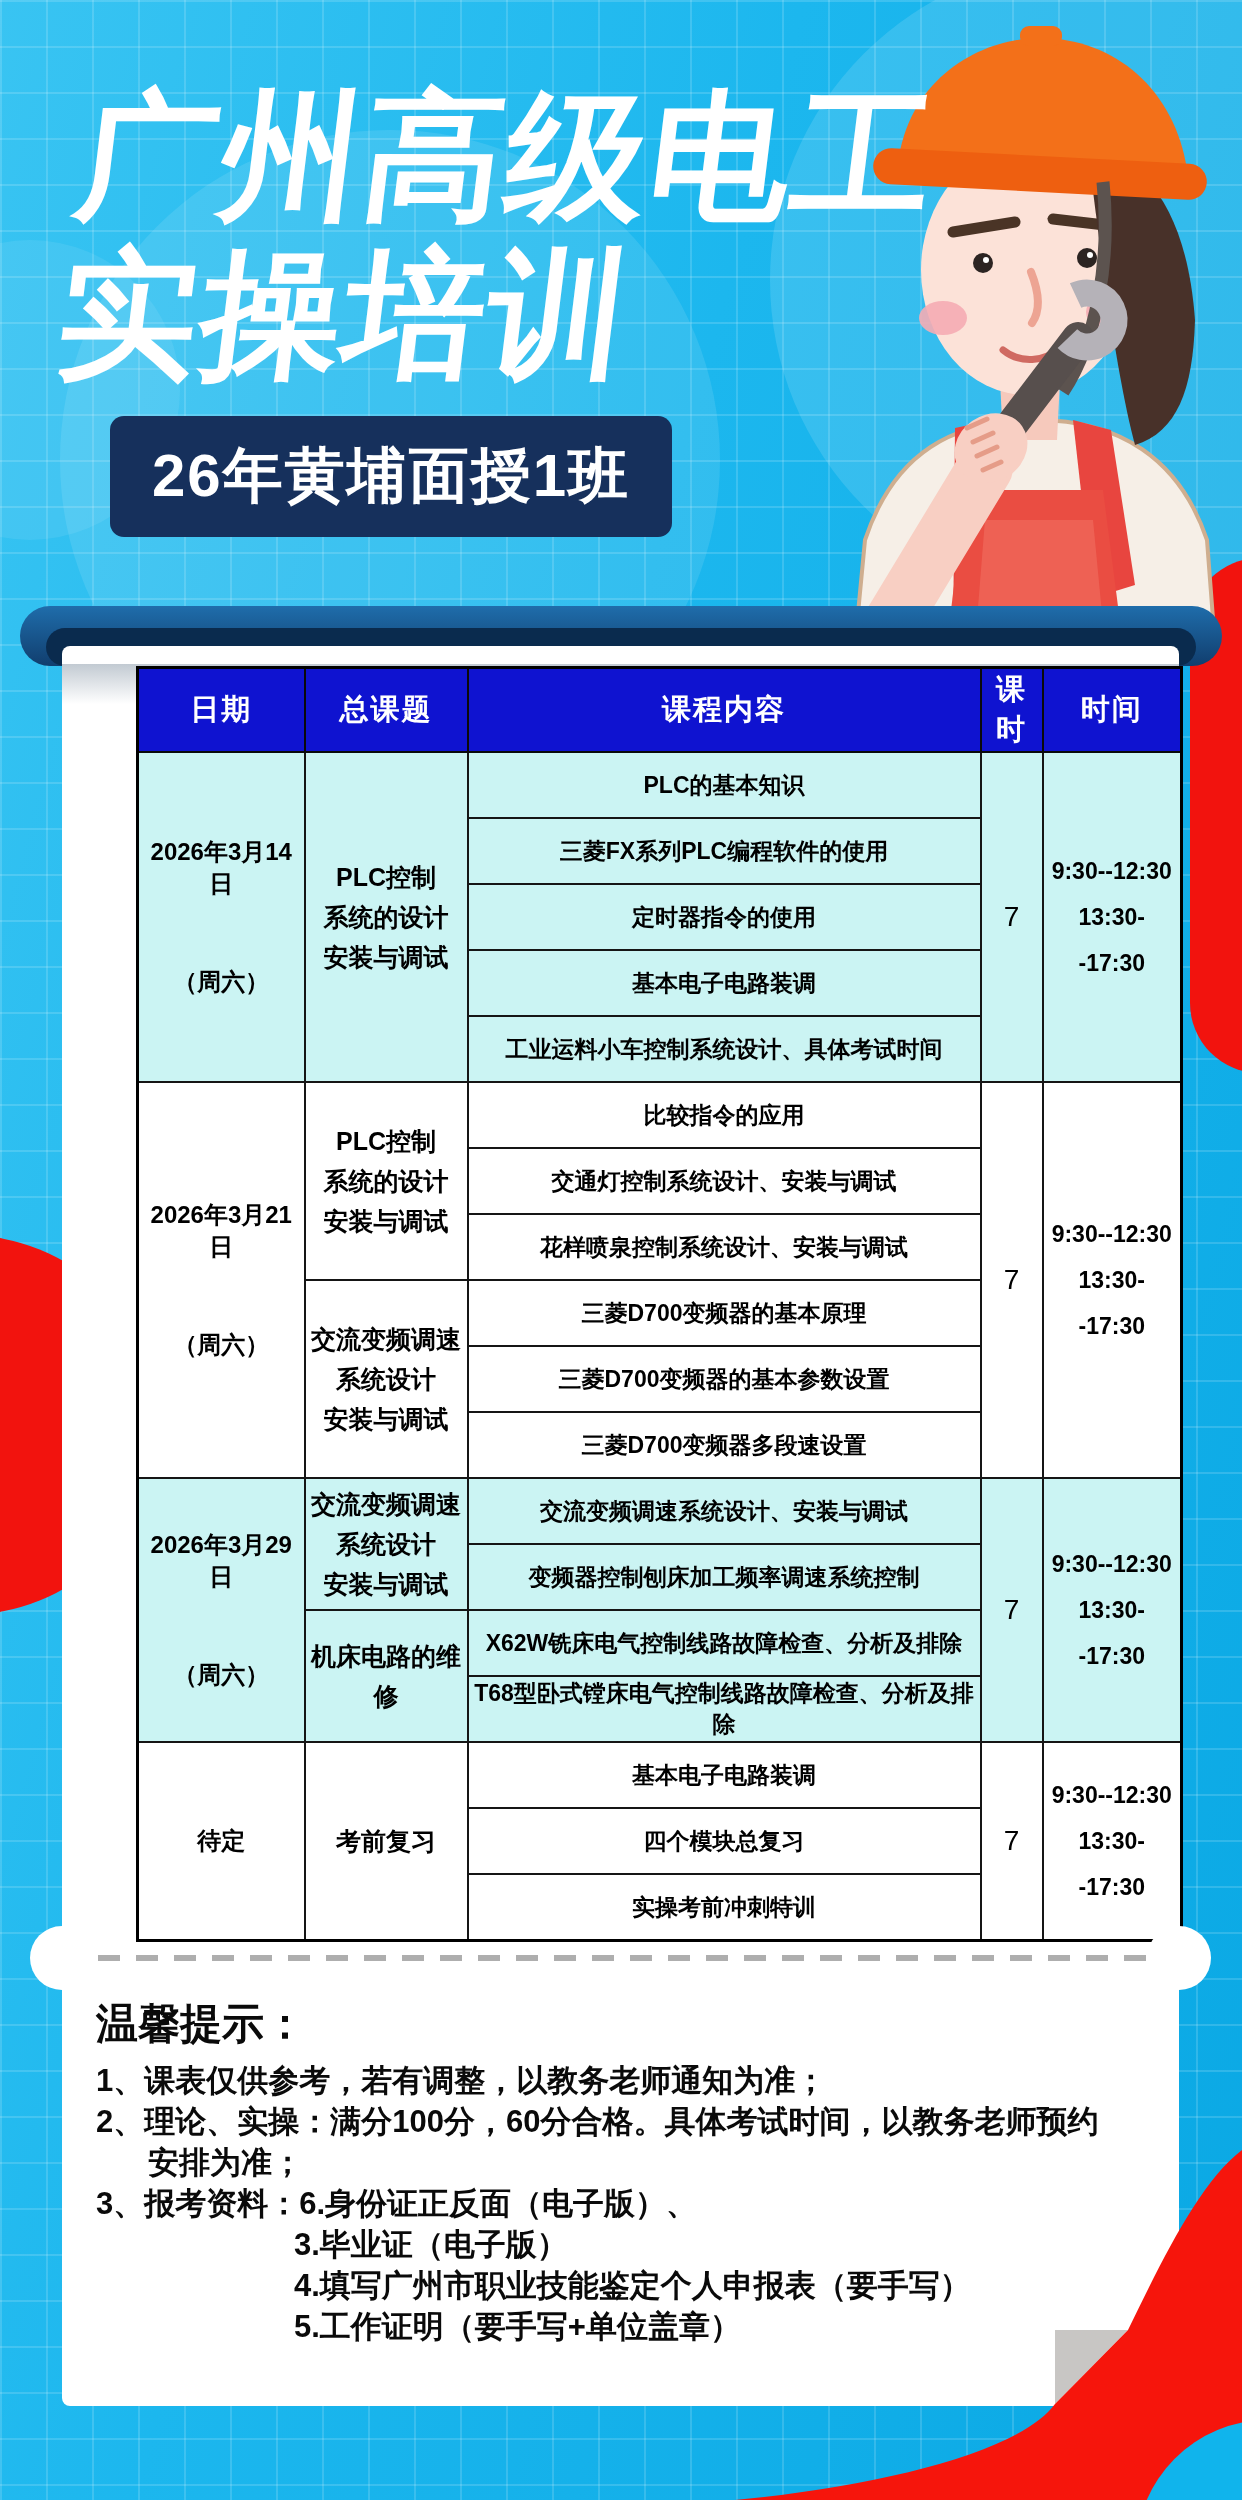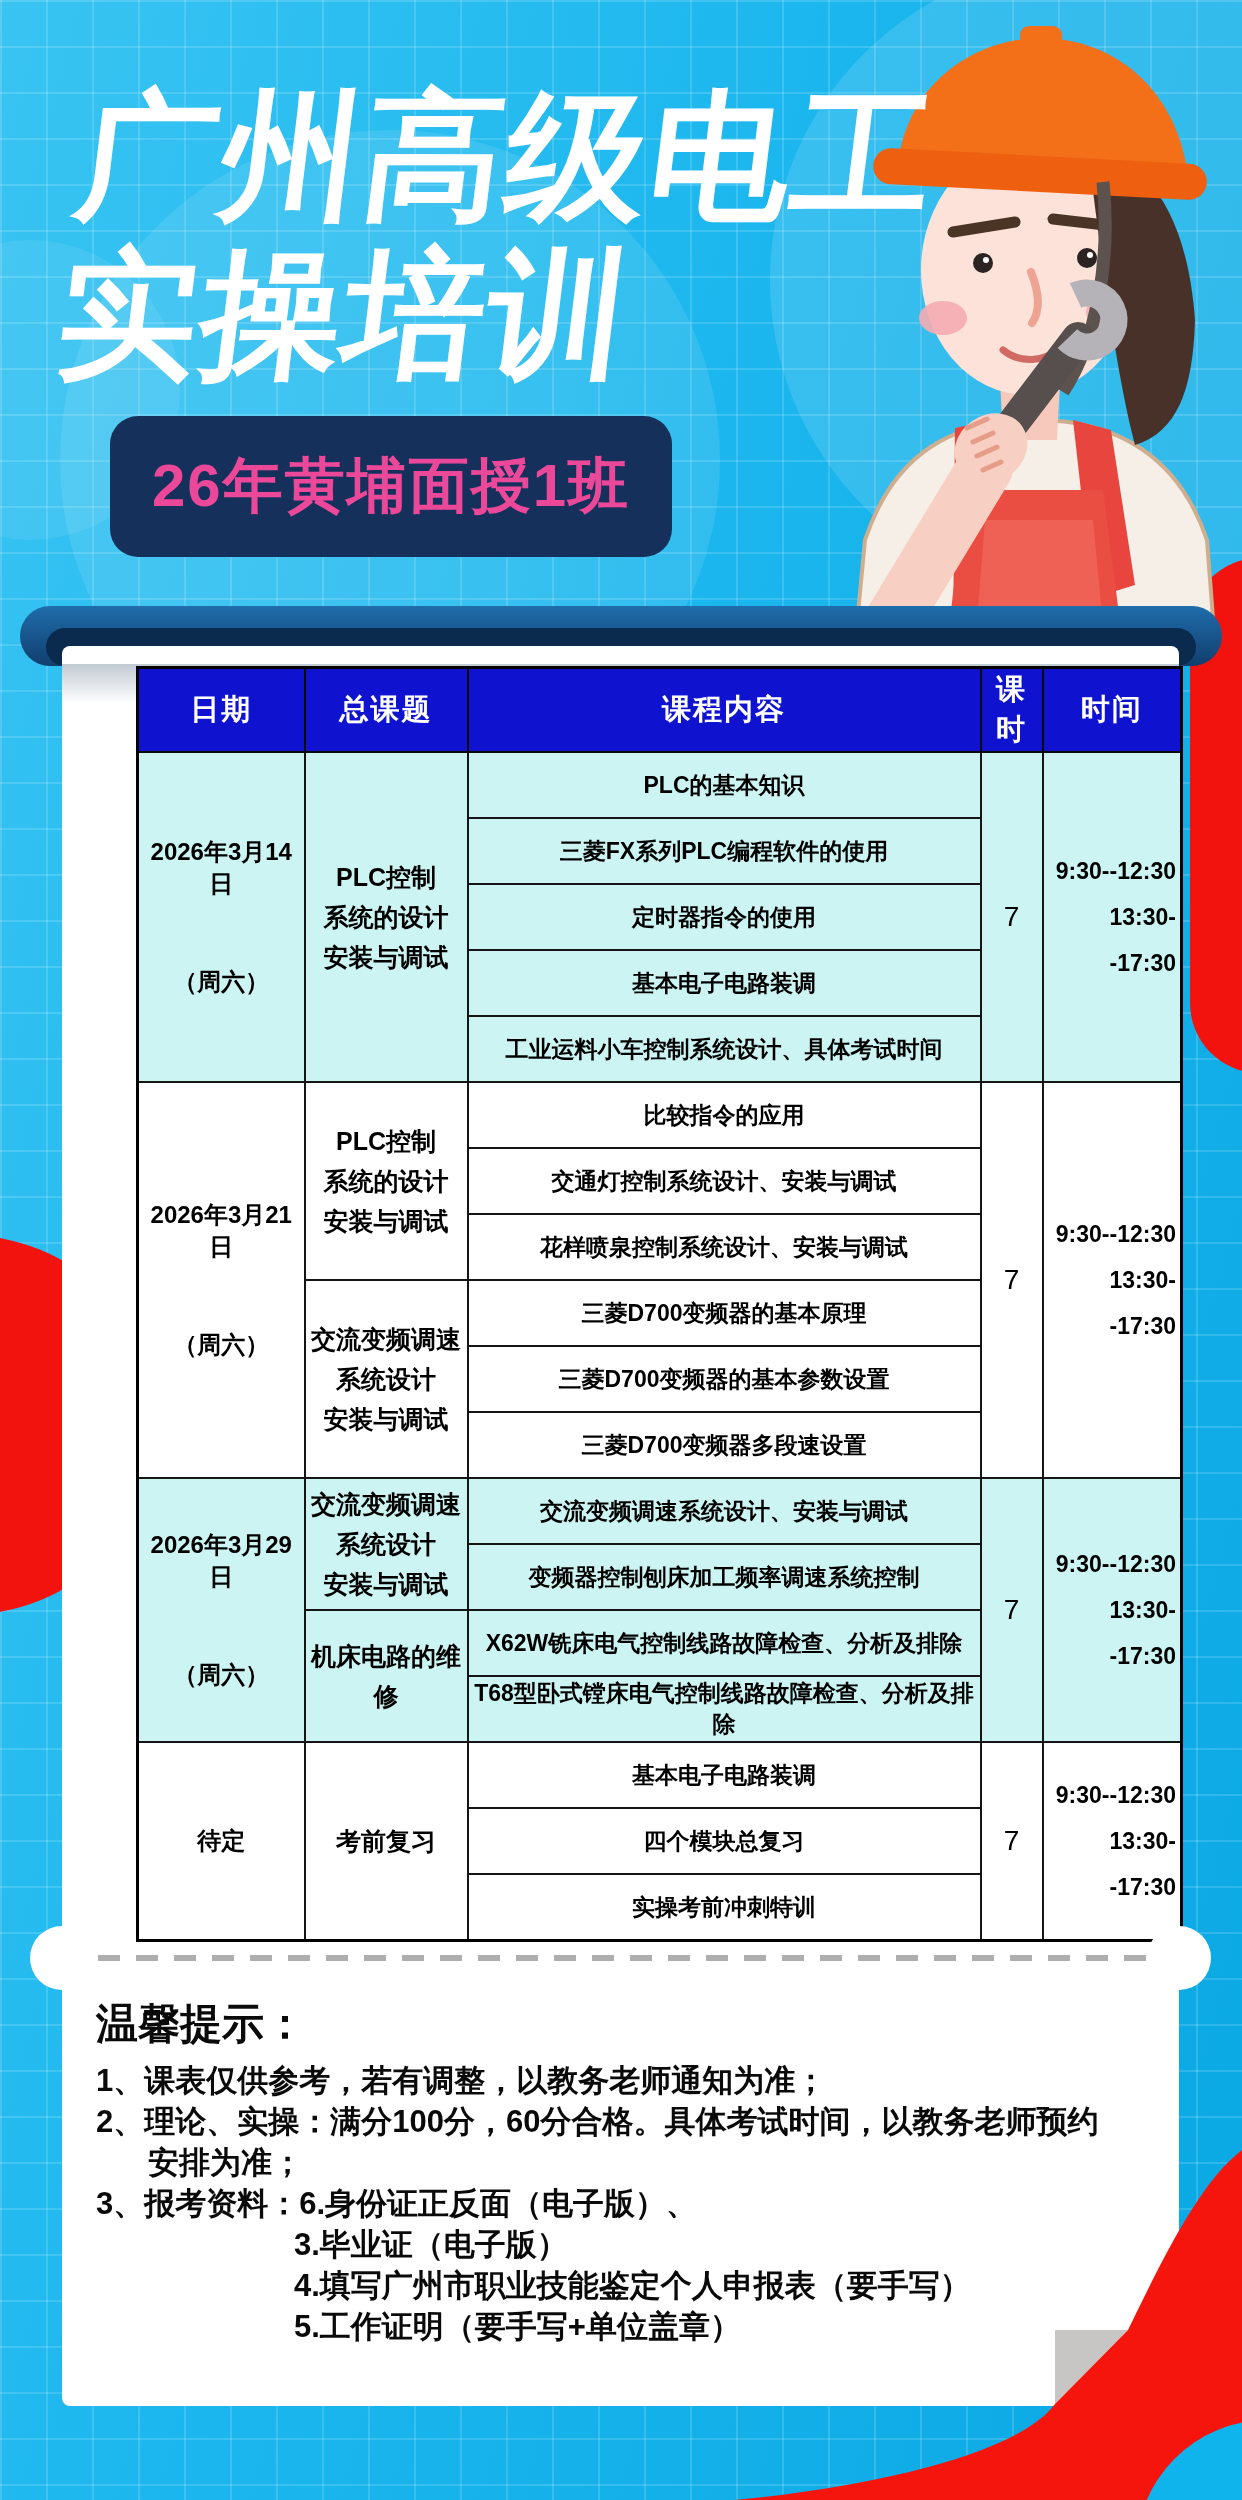--- a/index.html
+++ b/index.html
@@ -17,22 +17,22 @@
   .red-band{position:absolute;left:1190px;top:558px;width:150px;height:515px;border-radius:70px;
     background:#f2130e;z-index:2;}
   .red-left{position:absolute;left:-230px;top:1235px;width:390px;height:380px;border-radius:50%;
     background:#f2130e;z-index:2;}
   .worker{position:absolute;left:835px;top:20px;width:420px;height:625px;z-index:3;}
   
   .title{position:absolute;left:88px;top:78px;z-index:5;color:#fff;font-weight:900;
     font-size:140px;line-height:1.13;letter-spacing:3px;transform:skewX(-7deg);
     transform-origin:left top;white-space:nowrap;}
   .badge{position:absolute;left:110px;top:416px;z-index:5;display:inline-block;
-    background:#16305c;color:#ec4899;font-size:60px;font-weight:800;letter-spacing:2px;
-    padding:30px 42px;border-radius:28px;white-space:nowrap;}
+    background:#16305c;color:#ffffff;font-size:60px;font-weight:800;letter-spacing:2px;
+    padding:20px 42px;border-radius:14px;white-space:nowrap;}
   
   .bar1{position:absolute;left:20px;top:606px;width:1202px;height:60px;border-radius:30px;
     background:linear-gradient(180deg,#1f6dab,#113e6e);z-index:8;}
   .bar2{position:absolute;left:46px;top:628px;width:1150px;height:38px;border-radius:19px;
     background:#0a2b4e;z-index:8;}
   .card{position:absolute;left:62px;top:646px;width:1117px;height:1760px;background:#fff;
     border-radius:8px;z-index:10;}
   .card-shade{position:absolute;left:0;top:18px;width:100%;height:40px;
     background:linear-gradient(180deg,#c2cad2,rgba(255,255,255,0));}
   
@@ -41,21 +41,21 @@
   th{background:#0f13d0;color:#fff;font-size:29px;font-weight:700;height:44px;
     border:2px solid #0a0a0a;letter-spacing:2px;}
   td{border:2px solid #151515;text-align:center;vertical-align:middle;color:#000;
     font-weight:700;padding:0 4px;}
   tr.cyan td{background:#cbf4f3;}
   tr.white td{background:#ffffff;}
   td.item{height:64px;font-size:23px;letter-spacing:0;}
   td.date{font-size:24px;}
   td.topic{font-size:25px;line-height:40px;}
   td.hours{font-size:28px;font-weight:500;}
-  td.time{font-size:23px;line-height:46px;letter-spacing:0;text-align:right;}
+  td.time{font-size:23px;line-height:46px;letter-spacing:0;}
   .date-line + .date-line{margin-top:66px;}
   
   .tear{position:absolute;left:98px;top:1955px;width:1048px;height:6px;z-index:25;
     background:repeating-linear-gradient(90deg,#aeaeae 0 22px,transparent 22px 38px);}
   .notch{position:absolute;width:64px;height:64px;border-radius:50%;background:#fff;z-index:25;}
   .notch.l{left:30px;top:1926px;}
   .notch.r{left:1147px;top:1926px;}
   
   .tips{position:absolute;left:96px;top:2000px;width:1010px;z-index:40;color:#0a0a0a;}
   .tips-heading{font-size:42px;font-weight:900;line-height:48px;margin-bottom:12px;}

